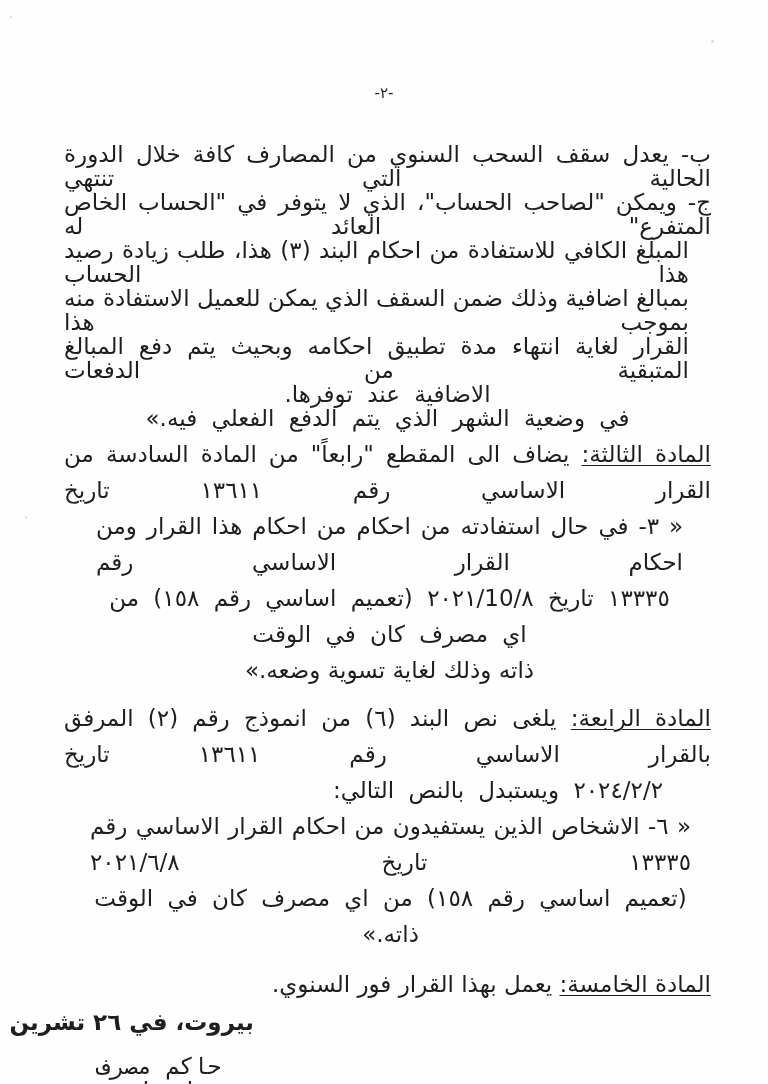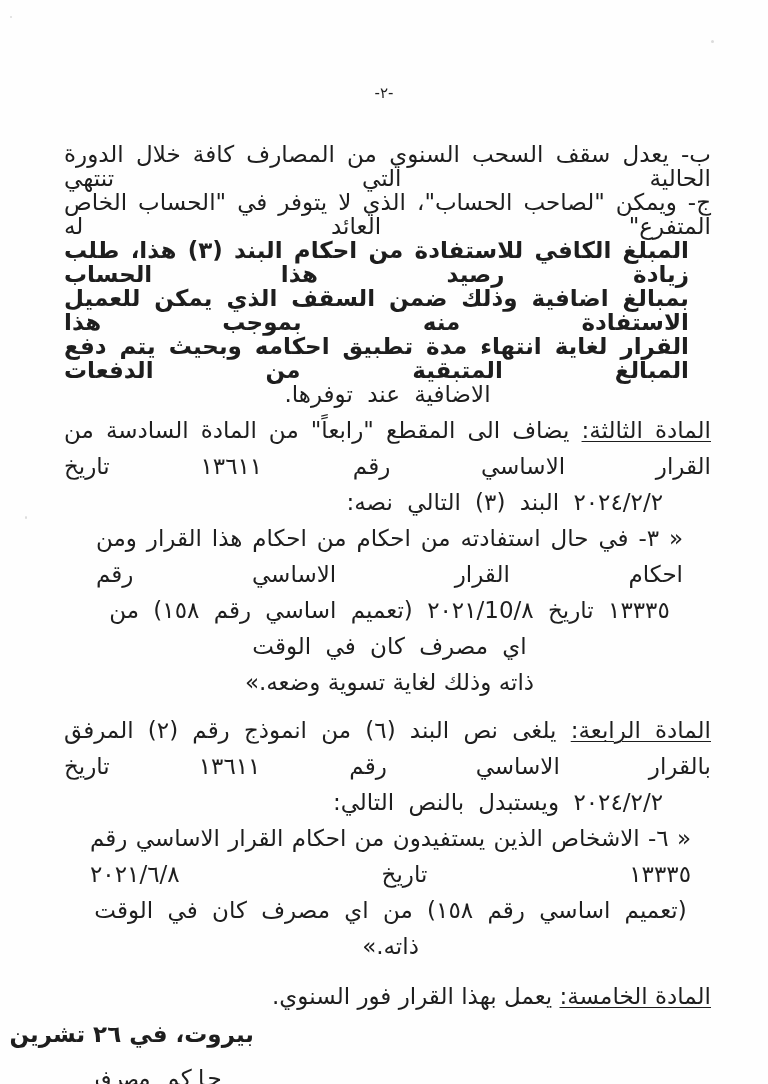--- a/index.html
+++ b/index.html
@@ -34,21 +34,21 @@
   .line { display: block; }
   .clauses { margin-top: 40px; }
   .clauses .line { line-height: 24px; }
   .article .line, .quote .line { line-height: 36px; }
   
   .j {
     text-align: justify;
     text-align-last: justify;
   }
   
-  .hang { padding-right: 22px; font-weight: bold; }
+  .hang { padding-right: 22px; }
   
   .c { text-align: center; }
   .cw { text-align: center; word-spacing: 7px; }
   
   .r-ind {
     text-align: right;
     padding-right: 48px;
     word-spacing: 7px;
   }
   .b2 {
@@ -120,29 +120,29 @@
         <span class="line j">ب- يعدل سقف السحب السنوي من المصارف كافة خلال الدورة الحالية التي تنتهي</span>
       </div>
       <div>
         <span class="line j">ج- ويمكن "لصاحب الحساب"، الذي لا يتوفر في "الحساب الخاص المتفرع" العائد له</span>
         <span class="line j hang">المبلغ الكافي للاستفادة من احكام البند (٣) هذا، طلب زيادة رصيد هذا الحساب</span>
         <span class="line j hang">بمبالغ اضافية وذلك ضمن السقف الذي يمكن للعميل الاستفادة منه بموجب هذا</span>
         <span class="line j hang">القرار لغاية انتهاء مدة تطبيق احكامه وبحيث يتم دفع المبالغ المتبقية من الدفعات</span>
         <span class="line cw">الاضافية عند توفرها.</span>
       </div>
       <div>
+        <span class="line cw">في وضعية الشهر الذي يتم الدفع الفعلي فيه.»</span>
       </div>
     </section>
 
     <section class="article article-third">
       <div class="line j">
         <span class="article-heading">المادة الثالثة:</span>
         <span>يضاف الى المقطع "رابعاً" من المادة السادسة من القرار الاساسي رقم ١٣٦١١ تاريخ</span>
       </div>
-      <span class="line r-ind">٢٠٢٤/٢/٢ البند (٣) التالي نصه:</span>
       <div class="quote quote3">
         <span class="line j">« ٣- في حال استفادته من احكام من احكام هذا القرار ومن احكام القرار الاساسي رقم</span>
         <span class="line cw">١٣٣٣٥ تاريخ ٢٠٢١/10/٨ (تعميم اساسي رقم ١٥٨) من اي مصرف كان في الوقت</span>
         <span class="line c">ذاته وذلك لغاية تسوية وضعه.»</span>
       </div>
     </section>
 
     <section class="article article-fourth">
       <div class="line j">
         <span class="article-heading">المادة الرابعة:</span>

